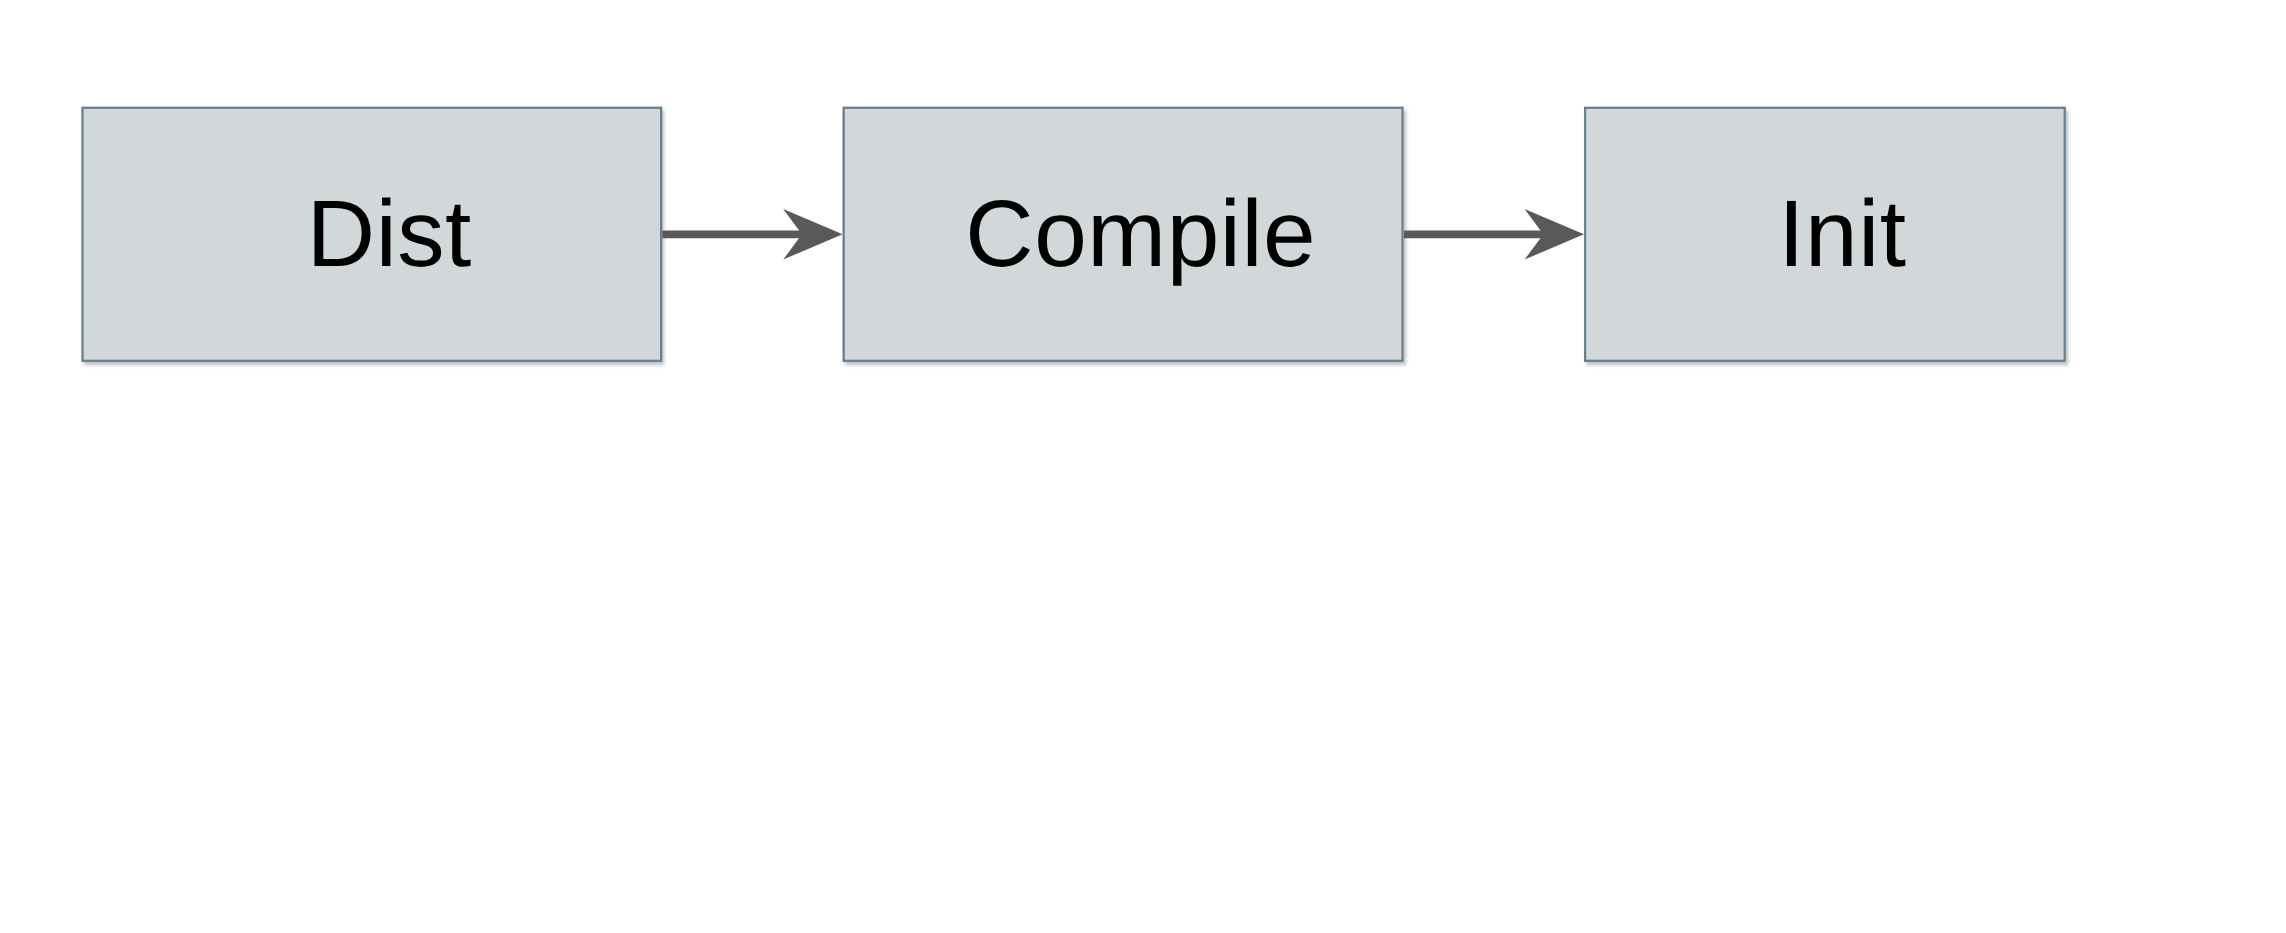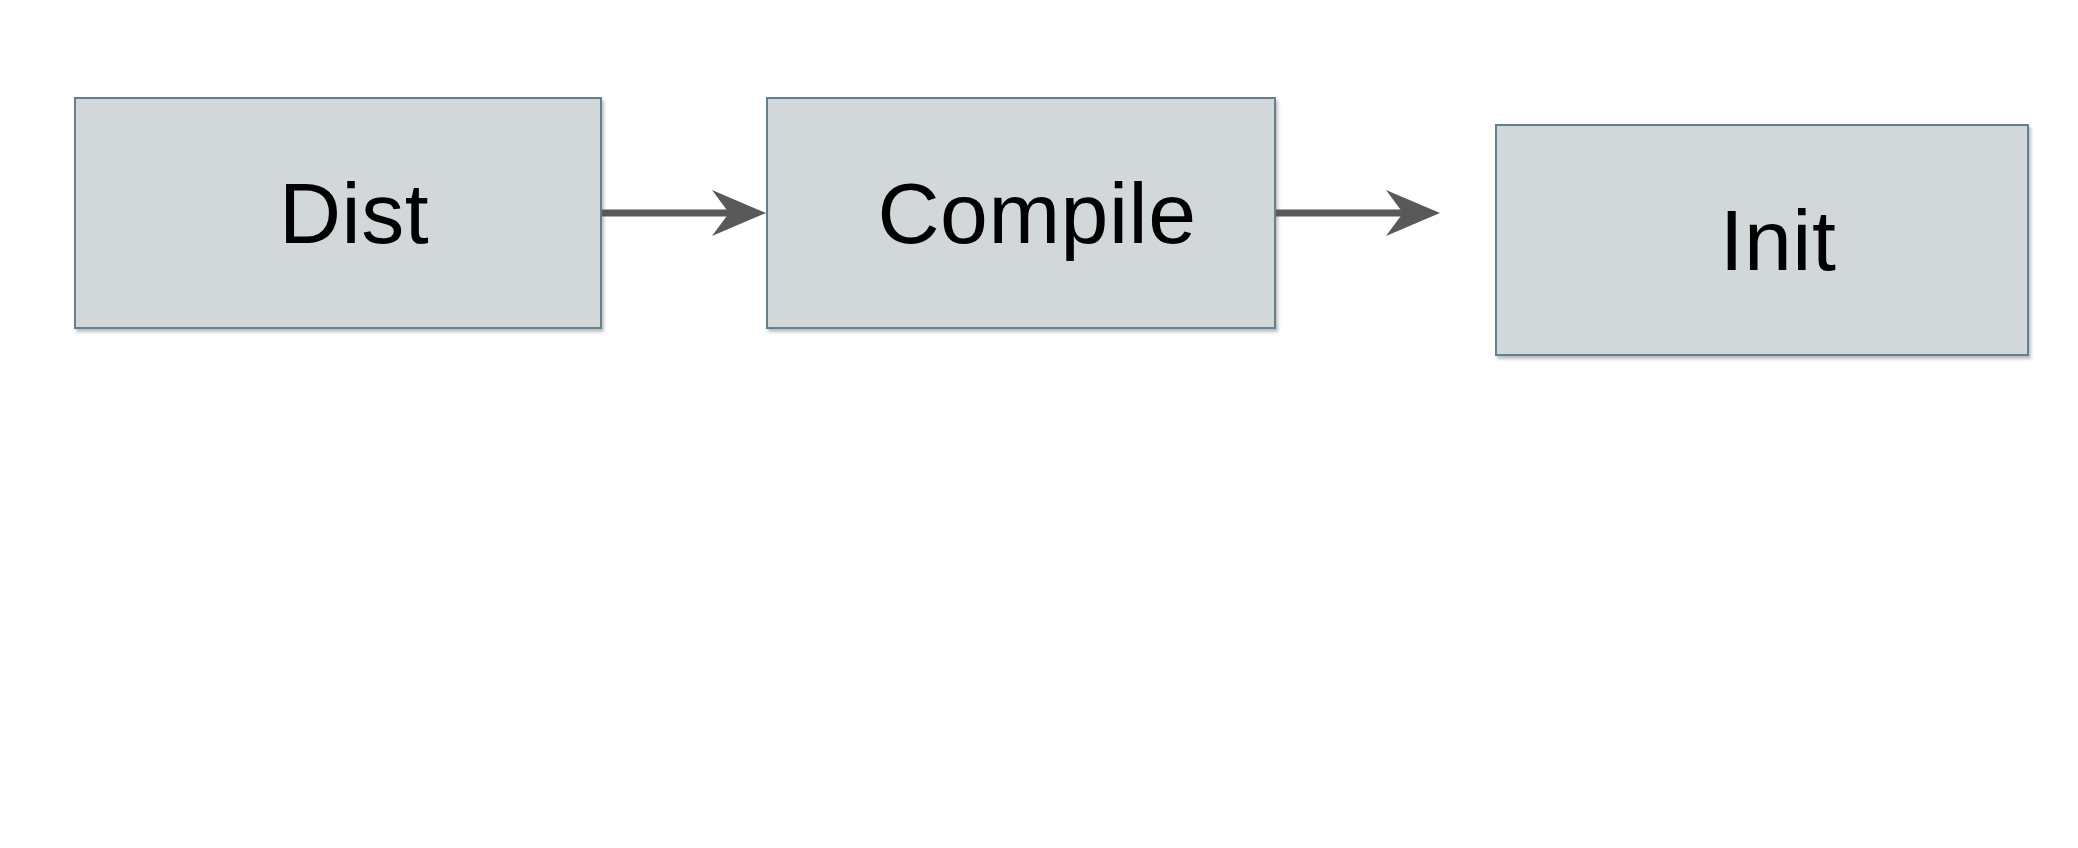--- a/index.html
+++ b/index.html
@@ -30,21 +30,21 @@
     color: var(--node-text, #000000);
     font-size: 86px;
     font-weight: 400;
     letter-spacing: 0.5px;
     line-height: 1;
     white-space: nowrap;
   }
   
   .node-dist    { left: 74px;   top: 97px;  width: 528px; height: 232px; }
   .node-compile { left: 766px;  top: 97px;  width: 510px; height: 232px; text-align: right; }
-  .node-init    { left: 1495px; top: 97px;  width: 534px; height: 232px; margin-top: 27px; }
+  .node-init    { left: 1440px; top: 97px;  width: 438px; height: 232px; }
   .node-clean   { left: 755px;  top: 511px; width: 522px; height: 232px; }
 
   .arrow {
     position: absolute;
     width: 164px;
     height: 60px;
     top: 183px;
   }
   .arrow-dist-compile { left: 602px; }
   .arrow-compile-init { left: 1276px; }

